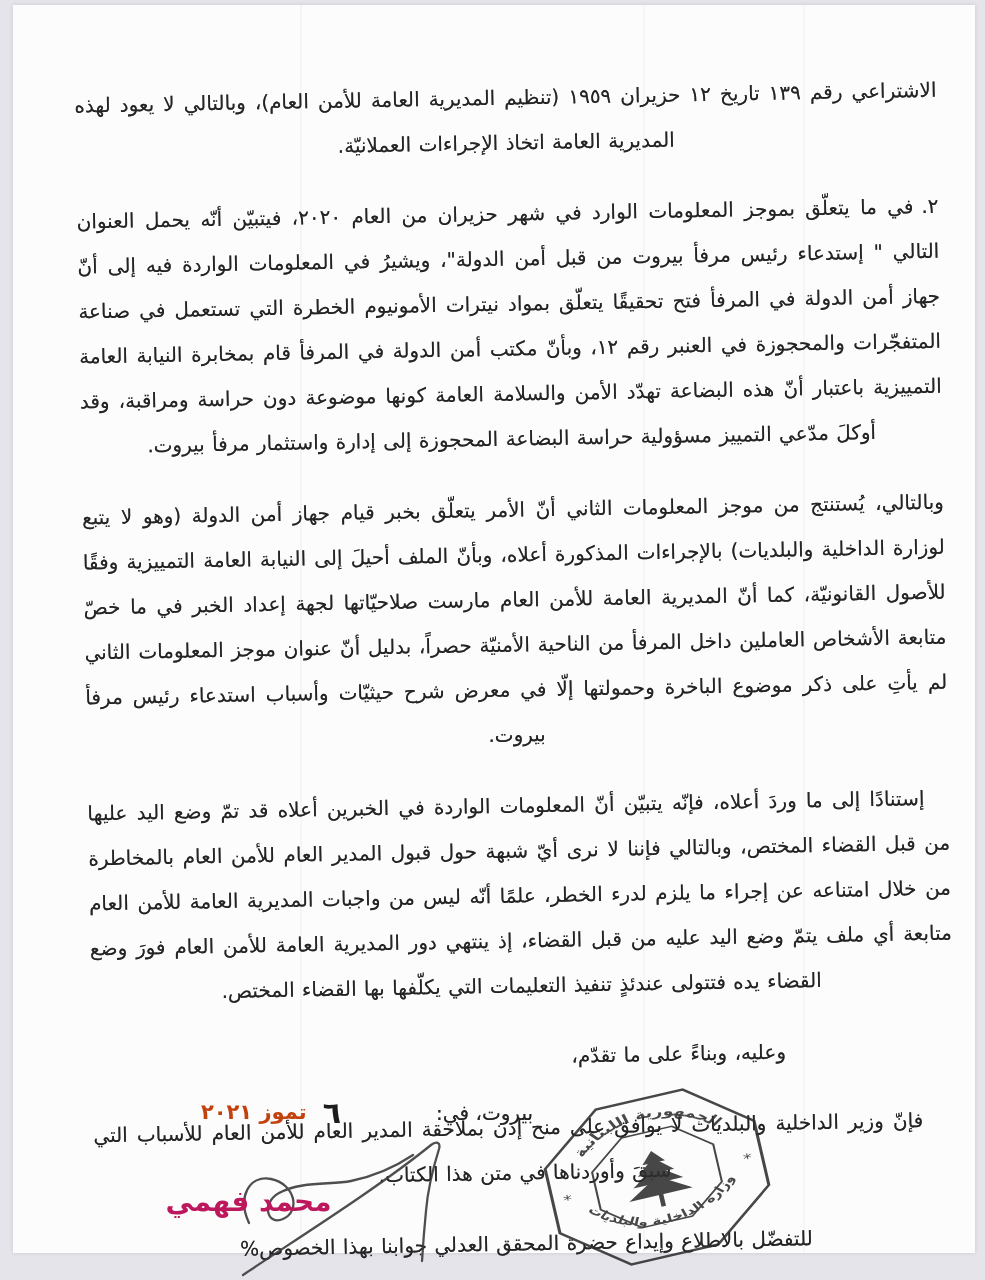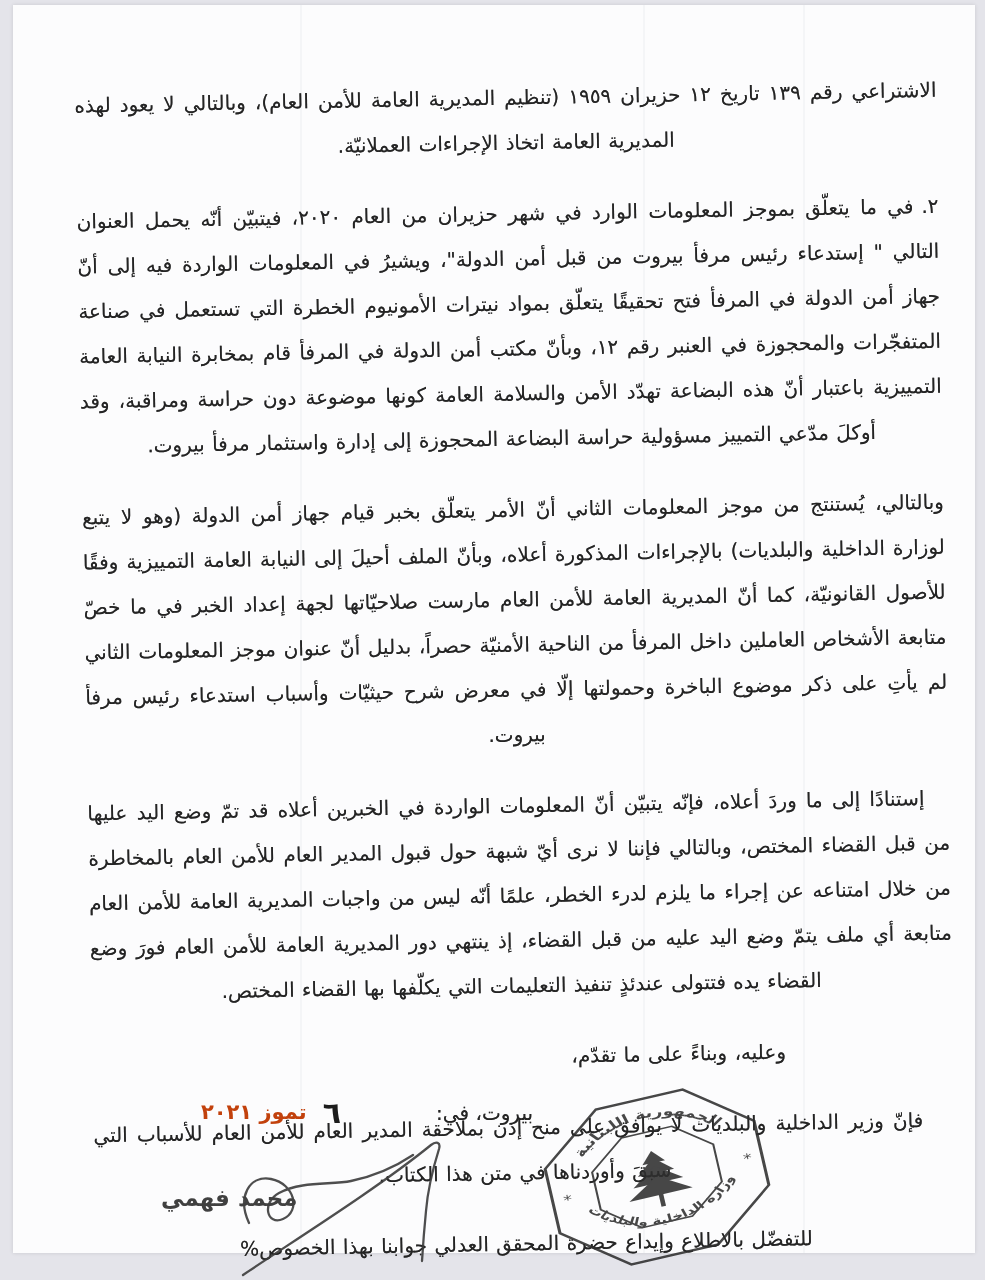--- a/index.html
+++ b/index.html
@@ -59,22 +59,22 @@
   }
   .date-day { font-size:30px; font-weight:bold; color:#1c1c1c; }
   .date-month { font-size:21px; font-weight:bold; letter-spacing:2px; color:#c2410c; filter:blur(0.3px); }
   .signer-title {
     position:absolute; left:104px; top:42px; width:270px;
     direction:rtl; font-size:22px; font-weight:bold; text-align:center;
     color:#1e1e1e; text-shadow:0 0 0.5px rgba(20,20,20,0.6);
   }
   .signer-name {
     position:absolute; left:148px; top:98px; width:175px;
-    direction:rtl; font-size:23px; font-weight:bold; text-align:left;
-    color:#404040;
+    direction:rtl; font-size:28px; font-weight:bold; text-align:center;
+    color:#be185d;
   }
   .signature-svg { position:absolute; left:222px; top:40px; }
   .stamp-wrap {
     position:absolute; left:528px; top:4px; width:232px; height:172px;
     transform:rotate(-13deg);
     opacity:0.88;
   }
   .stamp-wrap svg { width:100%; height:100%; }
 </style>
 </head>

